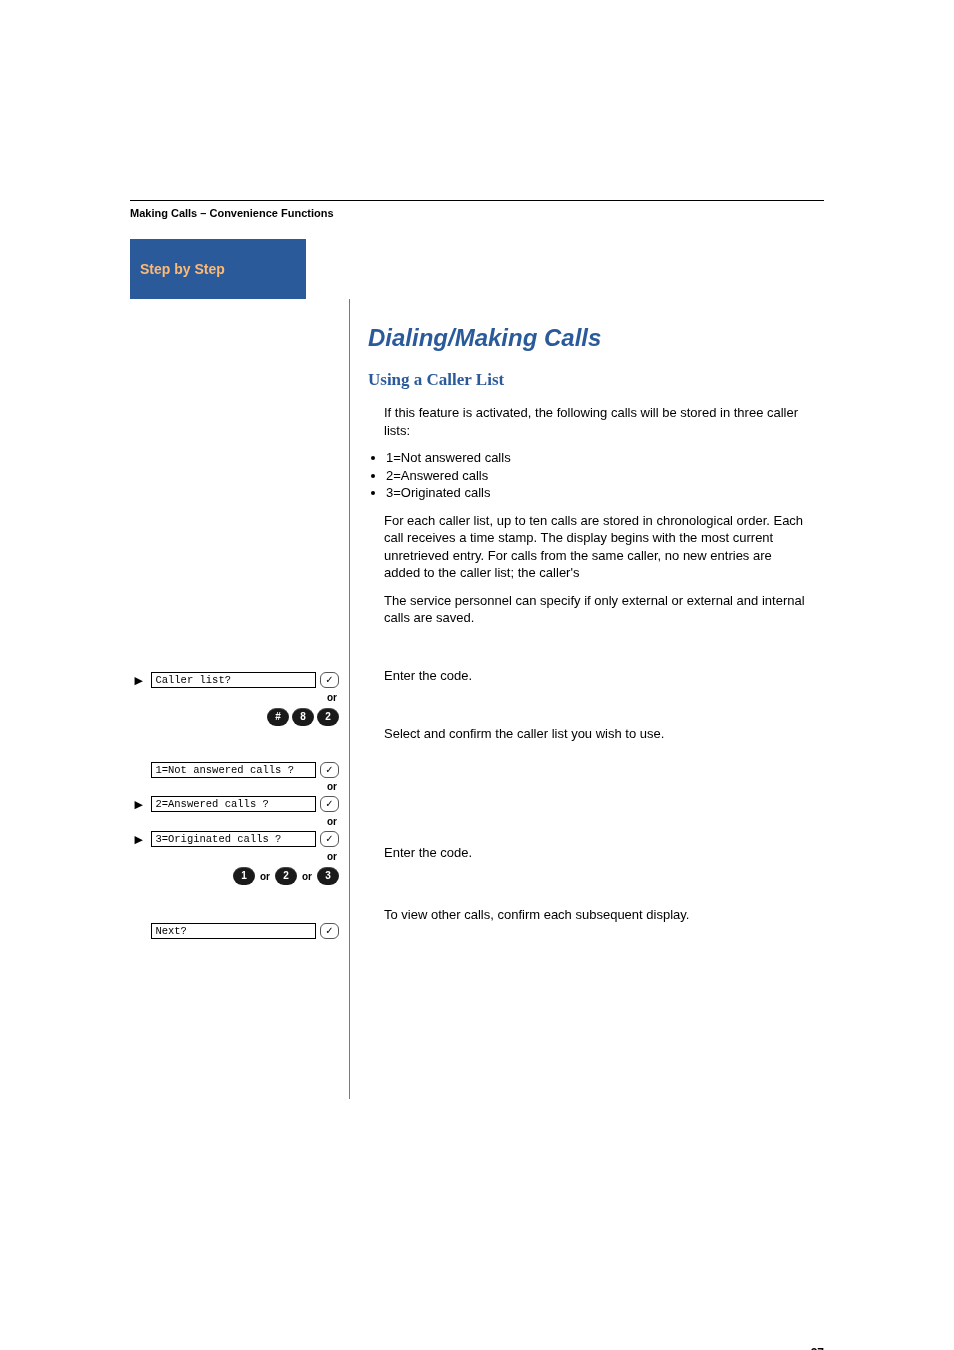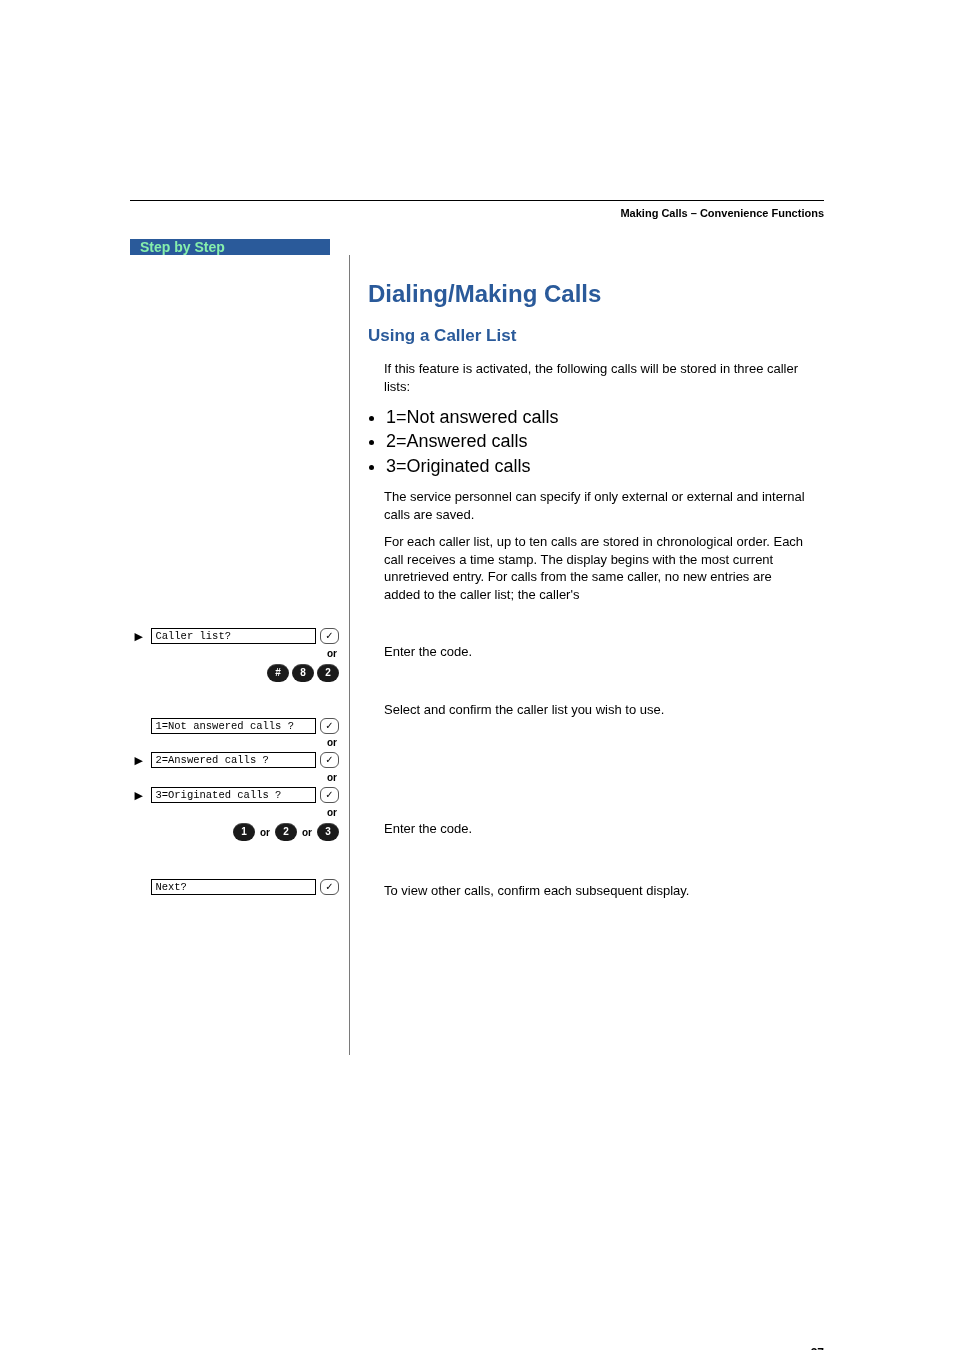--- a/index.html
+++ b/index.html
@@ -13,32 +13,31 @@
   .page {
     padding: 200px 130px 100px 130px;
     position: relative;
     min-height: 1100px;
   }
   .header-line {
     border-top: 1px solid #000;
     margin-bottom: 6px;
   }
   .header-text {
-    text-align: right;
     font-size: 11px;
     font-weight: bold;
     margin-bottom: 20px;
   }
   .sidebar-tab {
     background: #2a5a9a;
-    color: #86efac;
+    color: #fdba74;
     font-weight: bold;
     font-size: 14px;
-    padding: 0 10px;
-    width: 200px;
+    padding: 22px 10px;
+    width: 176px;
     box-sizing: border-box;
   }
   .columns {
     display: flex;
     align-items: stretch;
   }
   .left-col {
     width: 220px;
     flex-shrink: 0;
     border-right: 1px solid #7a7a7a;
@@ -49,36 +48,38 @@
   .right-col {
     flex: 1;
     padding-left: 18px;
     box-sizing: border-box;
   }
   h1.title {
     color: #2a5a9a;
     font-weight: bold;
     font-size: 24px;
     margin: 25px 0 18px 0;
+    font-style: italic;
   }
   h2.subtitle {
     color: #2a5a9a;
     font-weight: bold;
     font-size: 17px;
     margin: 12px 0 14px 0;
+    font-family: Liberation Serif, serif;
   }
   p.body {
     font-size: 13px;
     line-height: 1.35;
     margin: 10px 16px;
   }
   ul.bullets {
     margin: 0 0 10px 0;
     padding-left: 18px;
-    font-size: 18px;
+    font-size: 13px;
     line-height: 1.35;
   }
   .blue-sub {
     color: #2a5a9a;
     font-weight: bold;
     font-size: 13px;
     margin: 14px 0 10px 0;
   }
   
   .step-row {
@@ -233,22 +234,22 @@
       <h1 class="title">Dialing/Making Calls</h1>
       <h2 class="subtitle">Using a Caller List</h2>
 
       <p class="body">If this feature is activated, the following calls will be stored in three caller lists:</p>
       <ul class="bullets">
         <li>1=Not answered calls</li>
         <li>2=Answered calls</li>
         <li>3=Originated calls</li>
       </ul>
 
+      <p class="body">For each caller list, up to ten calls are stored in chronological order. Each call receives a time stamp. The display begins with the most current unretrieved entry. For calls from the same caller, no new entries are added to the caller list; the caller's</p>
       <p class="body">The service personnel can specify if only external or external and internal calls are saved.</p>
-      <p class="body">For each caller list, up to ten calls are stored in chronological order. Each call receives a time stamp. The display begins with the most current unretrieved entry. For calls from the same caller, no new entries are added to the caller list; the caller's</p>
 
 
       <div style="height:26px;"></div>
       <p class="body" style="margin-top:4px;">Enter the code.</p>
 
       <div style="height:20px;"></div>
       <p class="body">Select and confirm the caller list you wish to use.</p>
 
       <div style="height:92px;"></div>
       <p class="body" style="margin-top:0;">Enter the code.</p>

